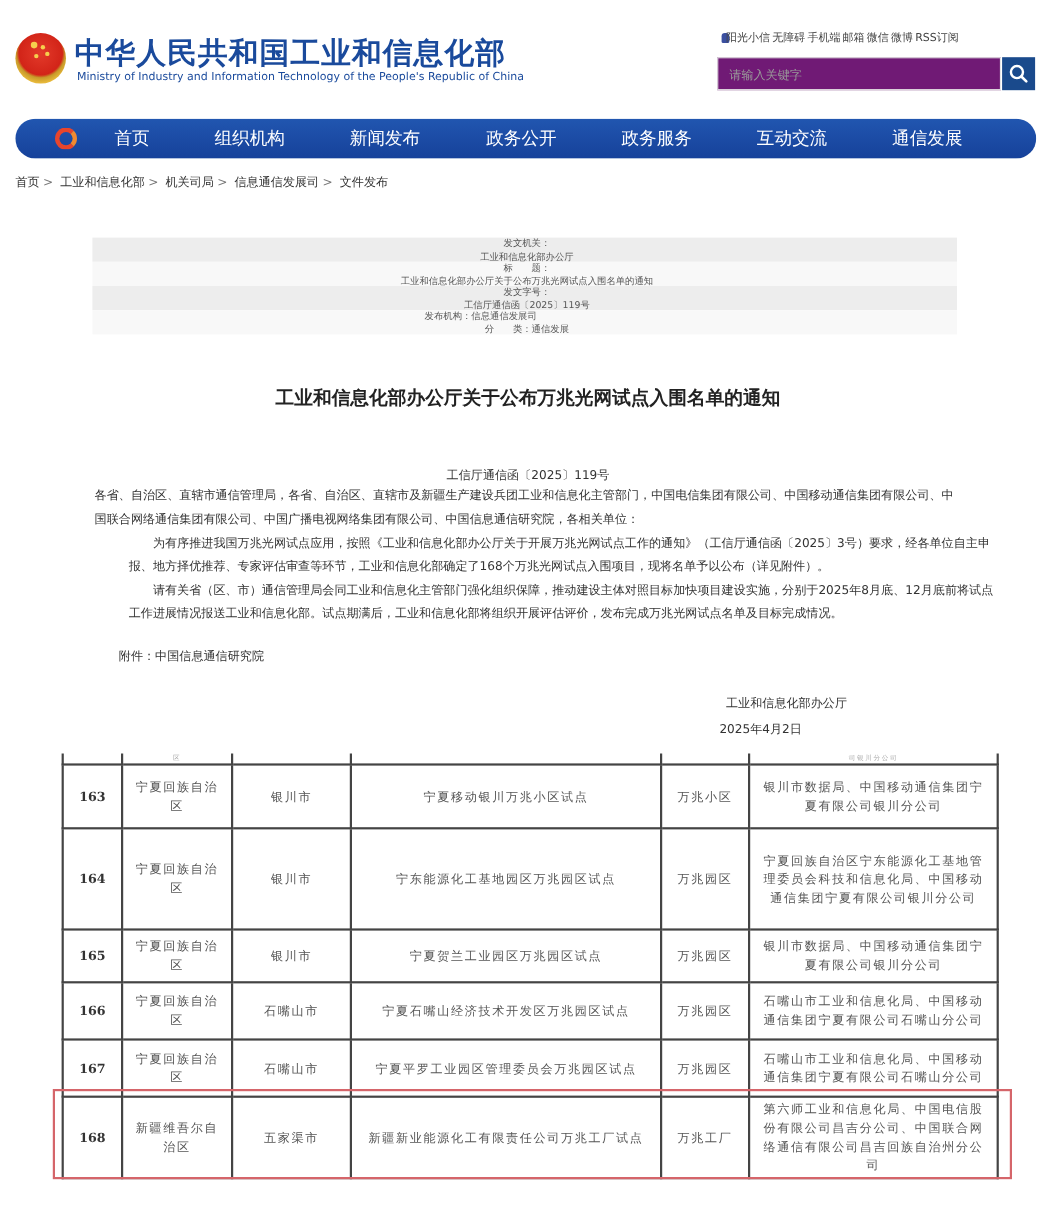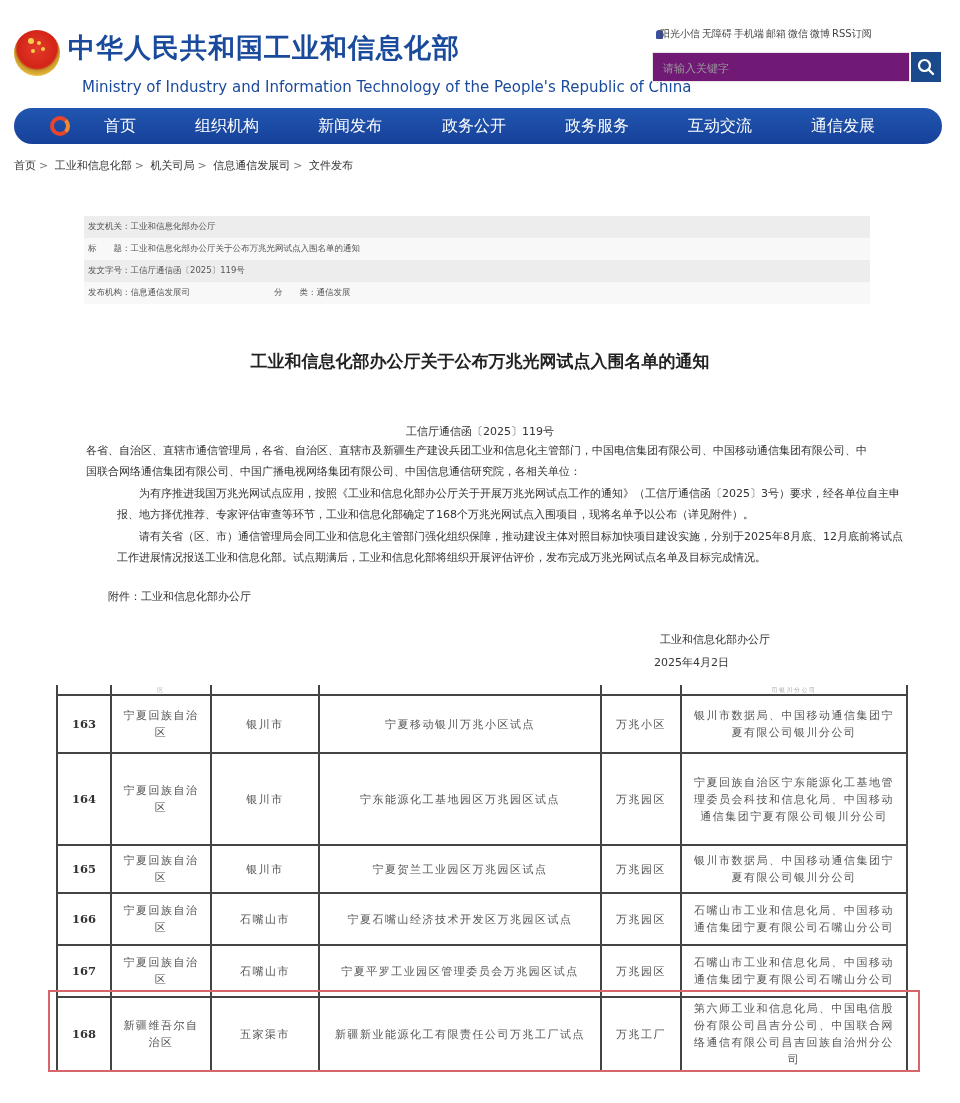--- a/index.html
+++ b/index.html
@@ -5,39 +5,39 @@
   * { box-sizing: border-box; margin: 0; padding: 0; }
   html, body { width: 960px; height: 1103px; background: #ffffff; overflow: hidden; }
   body { font-family: "DejaVu Sans", "Liberation Sans", sans-serif; color: #333; position: relative; }
 
   
   .header { position: absolute; left: 0; top: 0; width: 960px; height: 100px; }
   .emblem { position: absolute; left: 14px; top: 30px; width: 46px; height: 46px; border-radius: 50%;
     background: radial-gradient(circle at 50% 40%, #e33a2a 0%, #d22418 55%, #c79a2a 62%, #e8b93a 75%, #c48a22 100%); }
   .emblem::after { content: ""; position: absolute; left: 14px; top: 8px; width: 6px; height: 6px; background: #f6d04d; border-radius: 50%; box-shadow: 8px 2px 0 -1px #f6d04d, 12px 8px 0 -1px #f6d04d, 2px 10px 0 -1px #f6d04d; }
   .site-title { position: absolute; left: 68px; top: 30px; font-size: 27px; font-weight: bold; color: #1a4a9c; letter-spacing: 1px; white-space: nowrap; }
-  .site-subtitle { position: absolute; left: 82px; top: 65px; font-size: 15px; color: #1a4a9c; white-space: nowrap; margin-top: 13px; }
+  .site-subtitle { position: absolute; left: 70px; top: 65px; font-size: 10px; color: #1a4a9c; white-space: nowrap; }
 
   .toplinks { position: absolute; left: 656px; top: 27px; display: flex; gap: 2px; font-size: 10px; color: #444; white-space: nowrap; align-items: center; text-align: center; }
   .toplinks .pin { display: inline-block; width: 7px; height: 9px; background: #3b4fa0; border-radius: 3px 3px 1px 1px; margin-right: -5px; }
   .search-box { position: absolute; left: 652px; top: 52px; width: 258px; height: 30px; border: 1px solid #e6e6e6; background: #701a75; font-size: 11px; color: #999; padding: 8px 10px; }
   .search-btn { position: absolute; left: 911px; top: 52px; width: 30px; height: 30px; background: #1a4a8c; display: flex; align-items: center; justify-content: center; }
 
   
   .nav { position: absolute; left: 14px; top: 108px; width: 928px; height: 36px; background: #1b4ba0; border-radius: 18px;
     display: flex; align-items: center; background-image: linear-gradient(#2156b0, #16419a); }
   .nav-logo { position: absolute; left: 36px; top: 8px; width: 20px; height: 20px; border-radius: 50%; border: 4px solid #e8452c; border-right-color: #f08a30; }
   .nav-item { position: absolute; top: 8px; color: #ffffff; font-size: 16px; white-space: nowrap; }
 
   .breadcrumb { position: absolute; left: 14px; top: 158px; font-size: 11px; color: #333; white-space: nowrap; }
   .breadcrumb .sep { color: #777; margin: 0 3px; }
 
   
   .meta { position: absolute; left: 84px; top: 216px; width: 786px; }
-  .meta-row { height: 22px; display: flex; align-items: center; font-size: 8.5px; color: #555; padding-left: 4px; white-space: nowrap; }
+  .meta-row { height: 22px; display: flex; align-items: center; font-size: 8.5px; color: #555; padding-left: 4px; white-space: nowrap; flex-direction: column; }
   .meta-row:nth-child(odd) { background: #ededed; }
   .meta-row:nth-child(even) { background: #f8f8f8; }
   .meta-col { width: 186px; }
 
   .doc-title { position: absolute; left: 0; width: 960px; top: 350px; text-align: center; font-size: 17px; font-weight: bold; color: #222; }
   .doc-number { position: absolute; left: 0; width: 960px; top: 424px; text-align: center; font-size: 11px; color: #333; }
   .para { position: absolute; left: 86px; width: 790px; font-size: 11px; color: #333; line-height: 21px; }
   .para.indent { text-indent: 22px; margin-left: 31px; }
   .attach { position: absolute; left: 108px; top: 589px; font-size: 11px; color: #333; }
   .sign-org { position: absolute; left: 660px; top: 632px; font-size: 11px; color: #333; }
@@ -114,21 +114,21 @@
     <span class="meta-col"><span>发布机构：</span><span>信息通信发展司</span></span>
     <span><span>分　　类：</span><span>通信发展</span></span>
   </div>
 </div>
 
 <div class="doc-title">工业和信息化部办公厅关于公布万兆光网试点入围名单的通知</div>
 <div class="doc-number">工信厅通信函〔2025〕119号</div>
 <div class="para" style="top:440px">各省、自治区、直辖市通信管理局，各省、自治区、直辖市及新疆生产建设兵团工业和信息化主管部门，中国电信集团有限公司、中国移动通信集团有限公司、中国联合网络通信集团有限公司、中国广播电视网络集团有限公司、中国信息通信研究院，各相关单位：</div>
 <div class="para indent" style="top:483px">为有序推进我国万兆光网试点应用，按照《工业和信息化部办公厅关于开展万兆光网试点工作的通知》（工信厅通信函〔2025〕3号）要求，经各单位自主申报、地方择优推荐、专家评估审查等环节，工业和信息化部确定了168个万兆光网试点入围项目，现将名单予以公布（详见附件）。</div>
 <div class="para indent" style="top:526px">请有关省（区、市）通信管理局会同工业和信息化主管部门强化组织保障，推动建设主体对照目标加快项目建设实施，分别于2025年8月底、12月底前将试点工作进展情况报送工业和信息化部。试点期满后，工业和信息化部将组织开展评估评价，发布完成万兆光网试点名单及目标完成情况。</div>
-<div class="attach">附件：工业和信息化部办公厅</div>
+<div class="attach">附件：中国信息通信研究院</div>
 <div class="sign-org">工业和信息化部办公厅</div>
 <div class="sign-date">2025年4月2日</div>
 
 <div class="tbl-wrap">
   <table>
     <colgroup>
       <col style="width:54px">
         <col style="width:100px">
         <col style="width:108px">
         <col style="width:282px">

